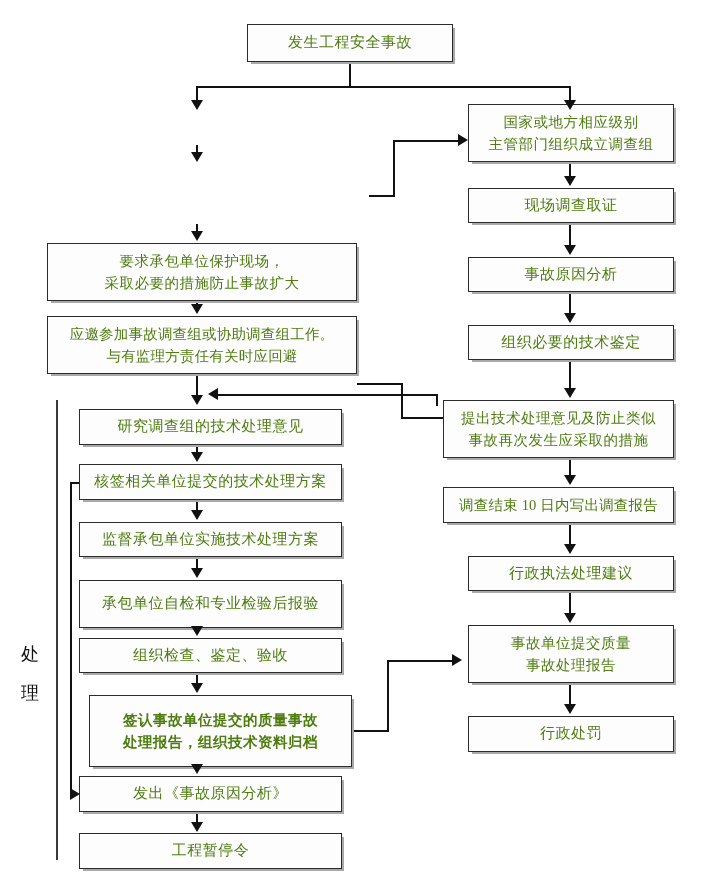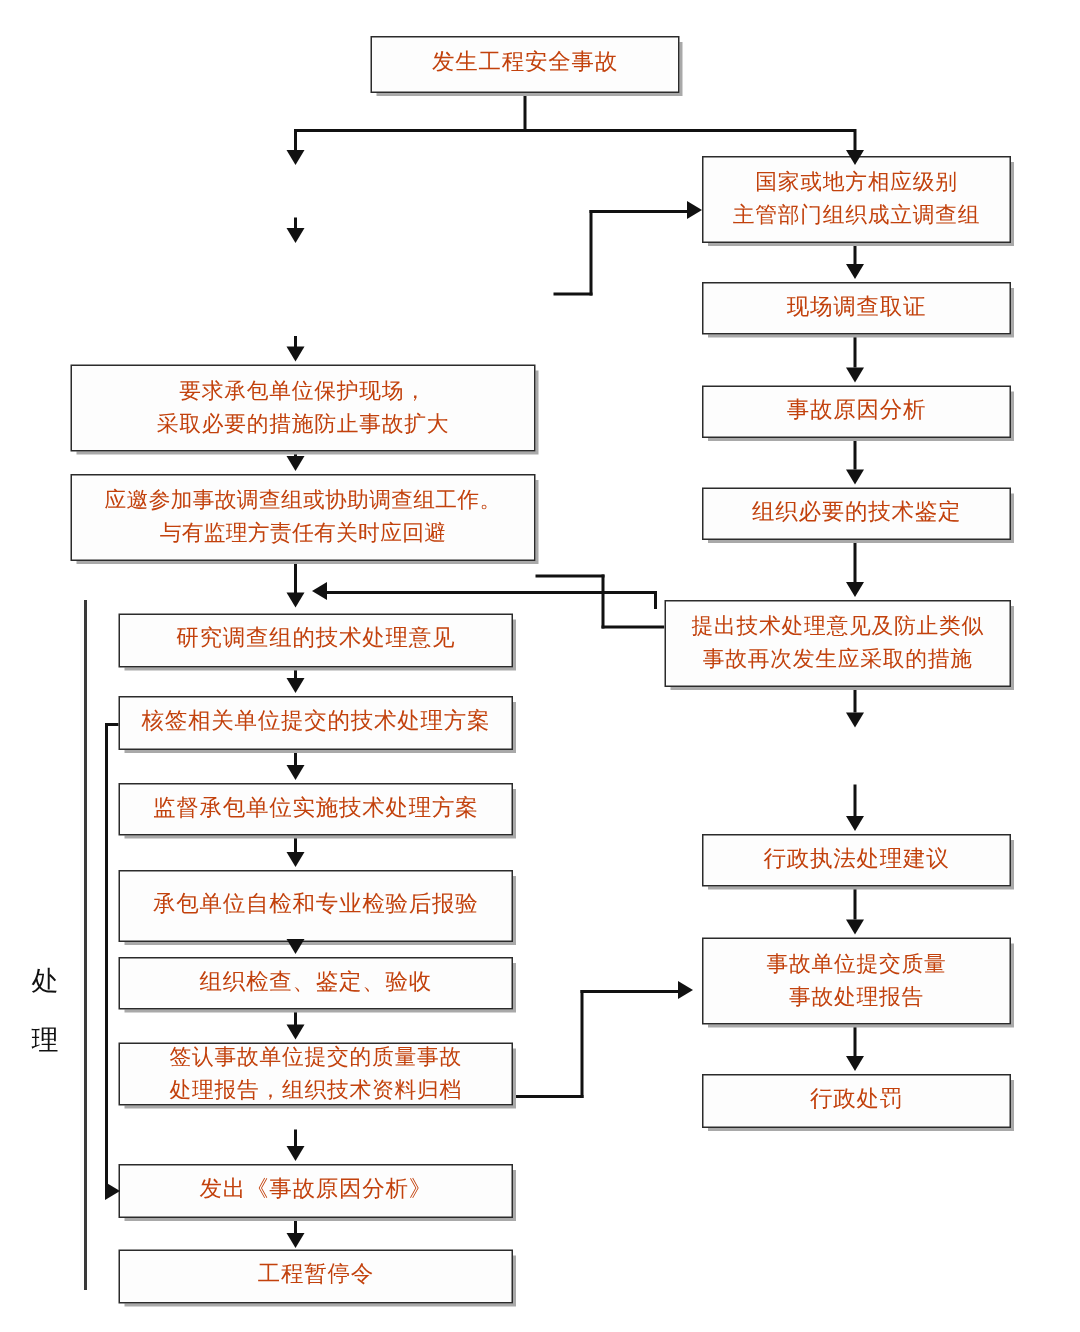--- a/index.html
+++ b/index.html
@@ -20,21 +20,21 @@
   .node {
     position: absolute;
     box-sizing: border-box;
     background: #fdfdfd;
     border: 1px solid #2b2b2b;
     box-shadow: 3px 3px 0 -1px #a9a9a9;
     display: flex;
     align-items: center;
     justify-content: center;
     text-align: center;
-    color: #c2410c;
+    color: #4d7c0f;
     font-size: 15px;
     line-height: 1.55;
     letter-spacing: 0.5px;
     padding: 2px 6px;
     z-index: 3;
   }
   .node .txt {
     white-space: pre-line;
   }
   .node.two-line { font-size: 14.5px; }
@@ -131,21 +131,21 @@
   </div>
 
   <div class="node" style="left:79px; top:580px; width:263px; height:48px;">
     <span class="txt">承包单位自检和专业检验后报验</span>
   </div>
 
   <div class="node" style="left:79px; top:638px; width:263px; height:35px;">
     <span class="txt">组织检查、鉴定、验收</span>
   </div>
 
-  <div class="node two-line" style="left:79px; top:695px; width:263px; height:42px;">
+  <div class="node two-line" style="left:89px; top:695px; width:263px; height:72px;font-weight:bold;">
     <span class="txt">签认事故单位提交的质量事故
 处理报告，组织技术资料归档</span>
   </div>
 
   <div class="node" style="left:79px; top:776px; width:263px; height:36px;">
     <span class="txt">发出《事故原因分析》</span>
   </div>
 
   <div class="node" style="left:79px; top:833px; width:263px; height:36px;">
     <span class="txt">工程暂停令</span>
@@ -166,20 +166,23 @@
 
   <div class="node" style="left:468px; top:325px; width:206px; height:35px;">
     <span class="txt">组织必要的技术鉴定</span>
   </div>
 
   <div class="node two-line" style="left:443px; top:400px; width:231px; height:58px;">
     <span class="txt">提出技术处理意见及防止类似
 事故再次发生应采取的措施</span>
   </div>
 
+  <div class="node wide-text" style="left:443px; top:487px; width:231px; height:36px;">
+    <span class="txt">调查结束 10 日内写出调查报告</span>
+  </div>
 
   <div class="node" style="left:468px; top:556px; width:206px; height:35px;">
     <span class="txt">行政执法处理建议</span>
   </div>
 
   <div class="node two-line" style="left:468px; top:625px; width:206px; height:58px;">
     <span class="txt">事故单位提交质量
 事故处理报告</span>
   </div>
 

